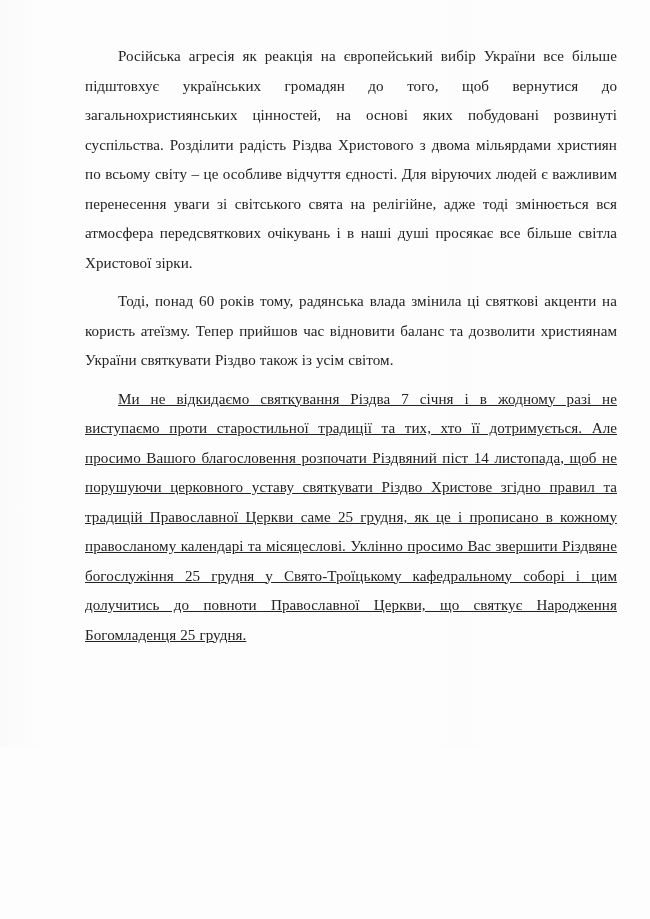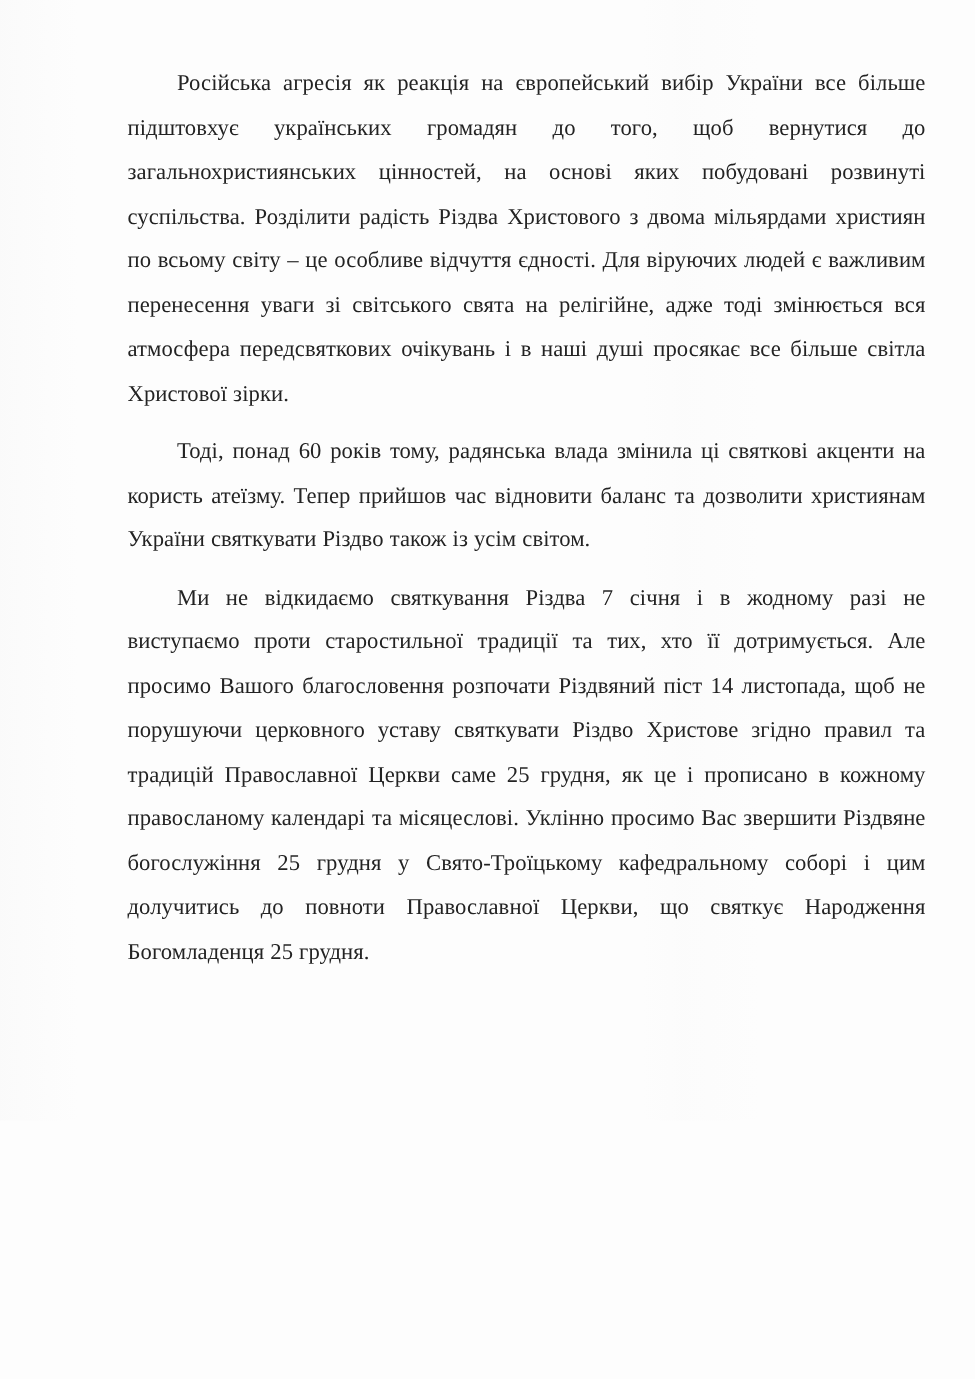--- a/index.html
+++ b/index.html
@@ -50,21 +50,21 @@
     word-spacing: 0.2px;
     -webkit-font-smoothing: antialiased;
   }
 
   .para:last-child {
     margin-bottom: 0;
   }
 
   
   #para-2 { margin-top: 9px; }
-  #para-3 { margin-top: 9px; }
+  #para-3 { margin-top: 9px; text-decoration: underline; }
 </style>
 </head>
 <body>
 
 <div id="page">
   <div id="doc-body">
 
     <p class="para" id="para-1">Російська агресія як реакція на європейський вибір України все більше підштовхує українських громадян до того, щоб вернутися до загальнохристиянських цінностей, на основі яких побудовані розвинуті суспільства. Розділити радість Різдва Христового з двома мільярдами християн по всьому світу – це особливе відчуття єдності. Для віруючих людей є важливим перенесення уваги зі світського свята на релігійне, адже тоді змінюється вся атмосфера передсвяткових очікувань і в наші душі просякає все більше світла Христової зірки.</p>
 
     <p class="para" id="para-2">Тоді, понад 60 років тому, радянська влада змінила ці святкові акценти на користь атеїзму. Тепер прийшов час відновити баланс та дозволити християнам України святкувати Різдво також із усім світом.</p>

